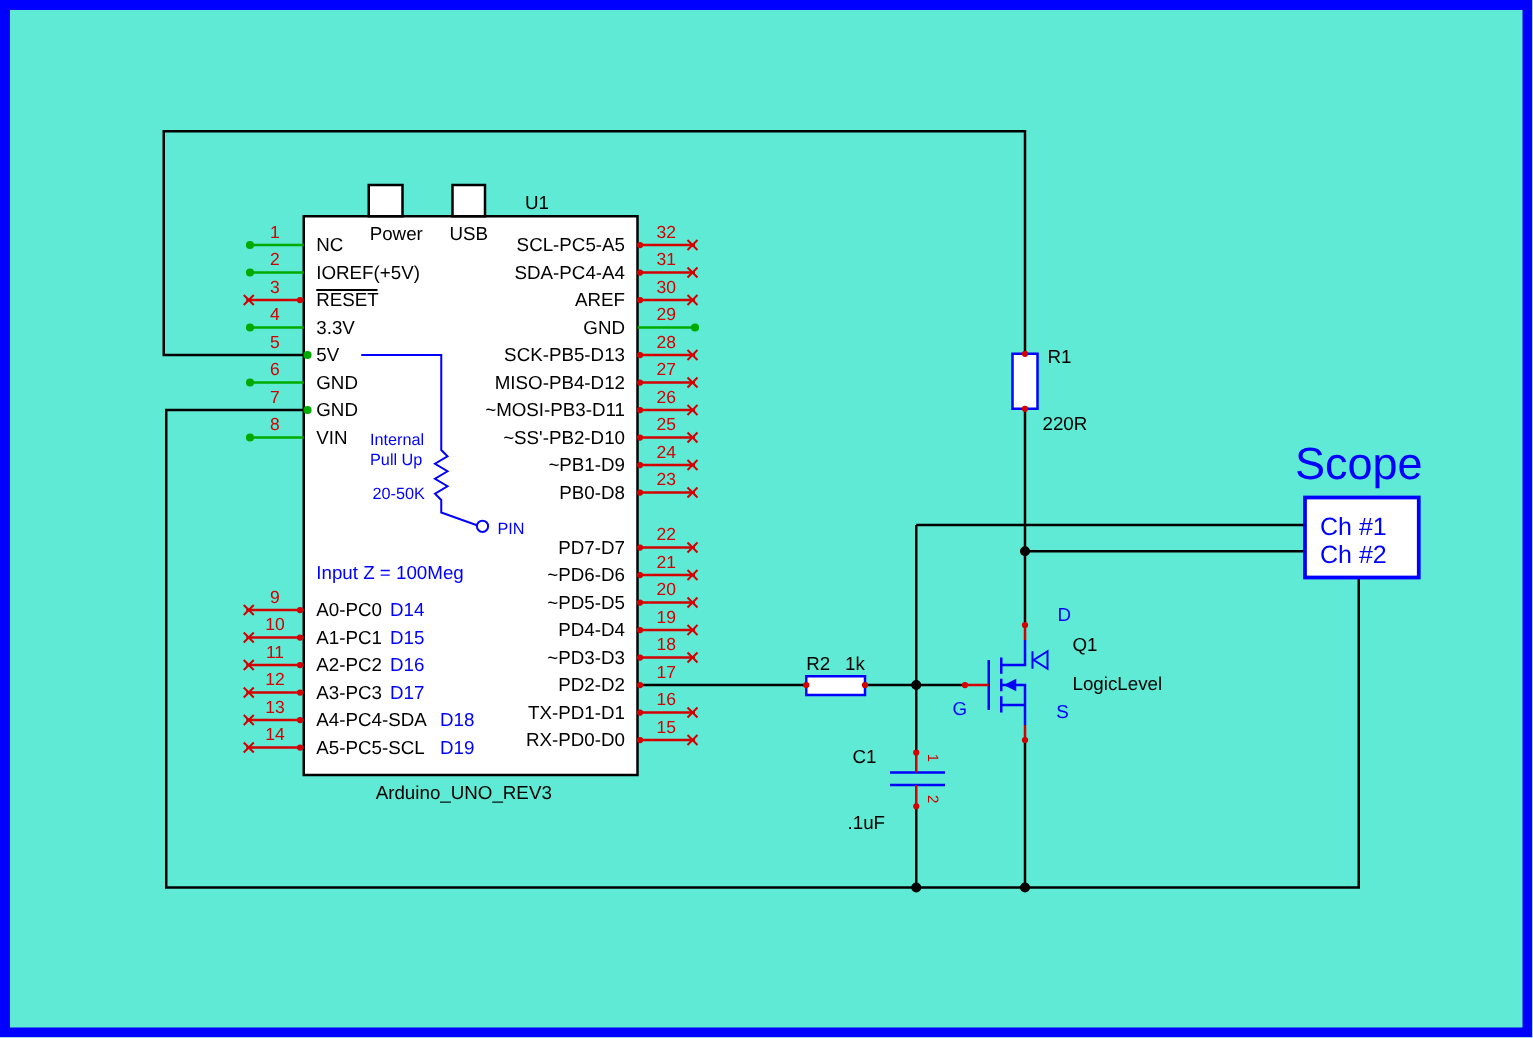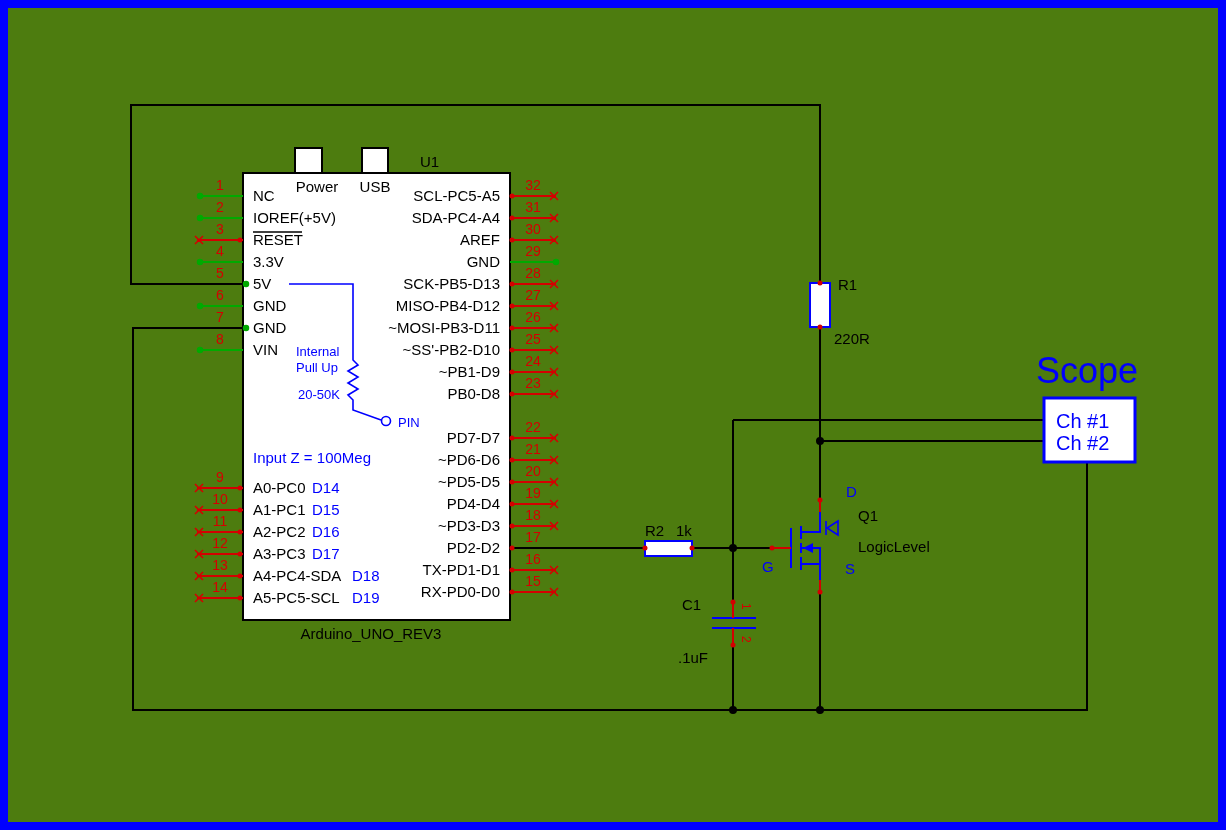--- a/index.html
+++ b/index.html
@@ -1,16 +1,16 @@
 <!DOCTYPE html>
 <html><head>
 <meta charset="utf-8">
 <style>
   html,body{margin:0;padding:0;background:#ffffff;}
-  .stage{position:relative;width:1226px;height:830px;background:#4d7c0f;overflow:hidden;
+  .stage{position:relative;width:1226px;height:830px;background:#5eead4;overflow:hidden;
          font-family:"Liberation Sans",sans-serif;}
   svg{position:absolute;left:0;top:0;}
   svg text{font-family:"Liberation Sans",sans-serif;}
   .t{font-size:15px;fill:#000000;}
   .tb{font-size:15px;fill:#0000ff;}
   .sb{font-size:13px;fill:#0000ff;}
   .num{font-size:14px;fill:#d40000;}
   .cnum{font-size:12px;fill:#d40000;}
   .mid{text-anchor:middle;}
   .end{text-anchor:end;}

